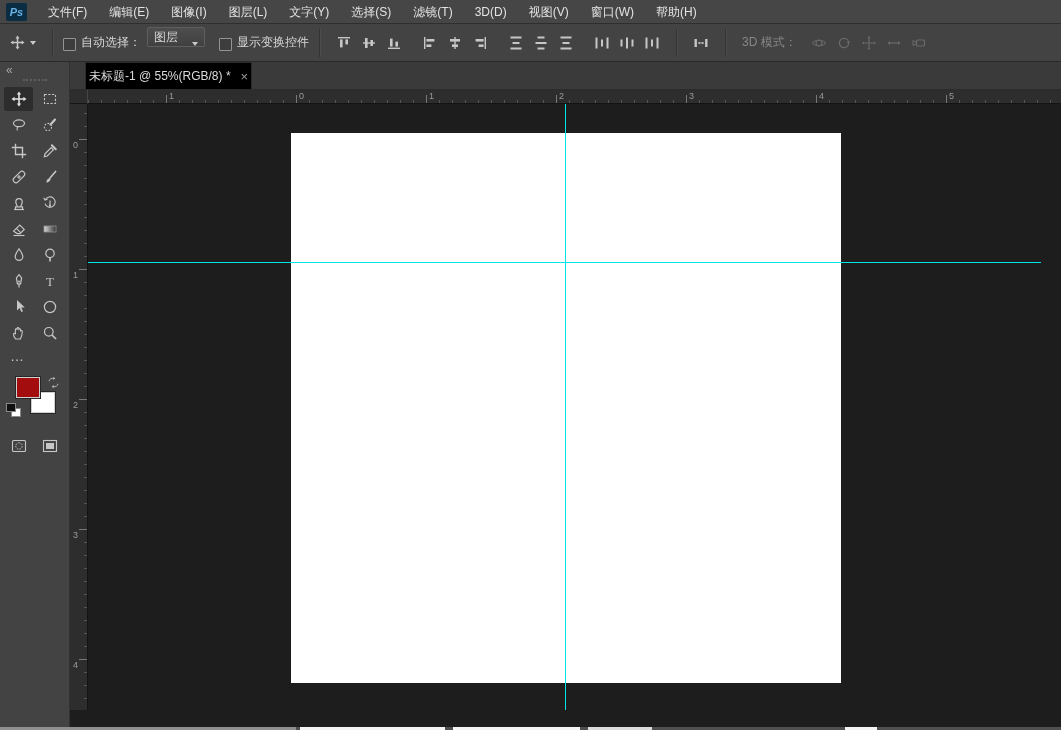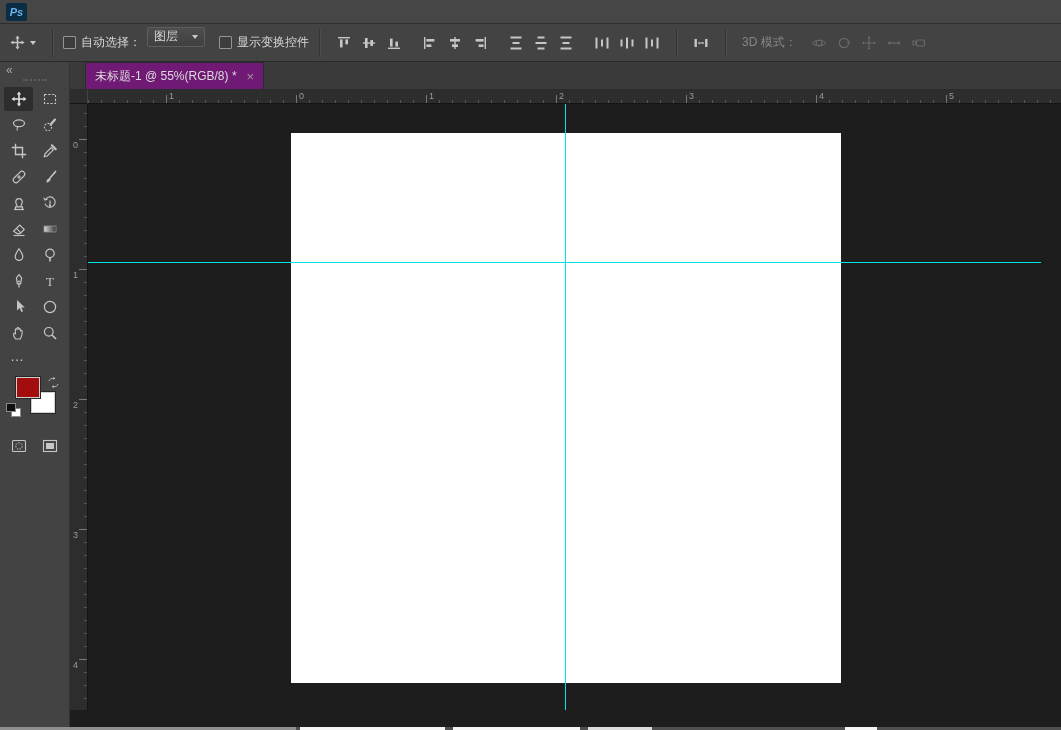--- a/index.html
+++ b/index.html
@@ -14,23 +14,23 @@
   .menus{display:flex;align-items:center;}
   .menu-item{color:#e3e3e3;font-size:12px;padding:0 11px;line-height:24px;cursor:default;white-space:nowrap;}
 
   
   .optionsbar{position:absolute;left:0;top:24px;width:100%;height:38px;background:#434343;
               border-bottom:1px solid #292929;box-sizing:border-box;display:flex;align-items:center;
               color:#d6d6d6;font-size:12px;}
   .tool-preset{display:flex;align-items:center;gap:5px;padding:0 10px;}
   .chev{width:0;height:0;border-left:3.5px solid transparent;border-right:3.5px solid transparent;border-top:4px solid #c9c9c9;}
   .sep{width:1px;height:28px;background:#343434;box-shadow:1px 0 0 rgba(255,255,255,.05);margin:0 6px;}
-  .check-group{display:flex;align-items:center;margin:16px 4px;white-space:nowrap;}
+  .check-group{display:flex;align-items:flex-end;margin:16px 4px;white-space:nowrap;}
   .checkbox{width:11px;height:11px;border:1px solid #949494;background:#3d3d3d;display:inline-block;margin-right:5px;border-radius:1px;}
-  .dropdown{display:flex;align-items:center;justify-content:space-between;width:58px;height:20px;padding:0 6px;
+  .dropdown{display:flex;align-items:flex-end;justify-content:space-between;width:58px;height:20px;padding:0 6px;
             border:1px solid #5e5e5e;border-radius:2px;background:linear-gradient(#4d4d4d,#404040);
             margin:0 10px 12px 2px;box-sizing:border-box;}
   .icon-group{display:flex;align-items:center;gap:3px;margin:0 7px;}
   .icon-btn{width:22px;height:22px;display:flex;align-items:center;justify-content:center;background:transparent;border:none;padding:0;}
   .icon-btn svg{width:16px;height:16px;}
   .label-disabled{color:#868686;margin:0 4px 0 10px;white-space:nowrap;text-align:right;}
 
   
   .toolbar{position:absolute;left:0;top:62px;width:70px;height:665px;background:#434343;
            border-right:1px solid #323232;box-sizing:border-box;}
@@ -50,21 +50,21 @@
   .defaults{position:absolute;left:6px;top:28px;width:15px;height:14px;}
   .d-b{position:absolute;left:0;top:0;width:8px;height:7px;background:#101010;border:1px solid #8a8a8a;z-index:1;}
   .d-w{position:absolute;right:0;bottom:0;width:8px;height:7px;background:#fff;border:1px solid #8a8a8a;}
   .bottom-tools{display:flex;justify-content:space-between;padding:10px 8px 0;}
   .bottom-tools button{background:transparent;border:none;padding:0;width:22px;height:18px;display:flex;align-items:center;justify-content:center;}
 
   
   .docarea{position:absolute;left:70px;top:62px;right:0;height:665px;}
   .tabbar{position:absolute;left:0;top:0;right:0;height:28px;background:#3a3a3a;
           border-bottom:1px solid #2b2b2b;box-sizing:border-box;display:flex;align-items:flex-end;}
-  .tab{margin-left:15px;height:27px;padding:0 9px;background:#701a75;display:flex;align-items:center;gap:10px;
+  .tab{margin-left:15px;height:27px;padding:0 3px;background:#000000;display:flex;align-items:center;gap:10px;
        font-size:12px;color:#dbdbdb;border:1px solid #2b2b2b;border-bottom:none;box-sizing:border-box;white-space:nowrap;}
   .tab-close{color:#9a9a9a;font-size:13px;line-height:1;cursor:pointer;}
 
   .ruler-corner{position:absolute;left:0;top:28px;width:18px;height:14px;background:#2d2d2d;
                 border-right:1px solid #454545;border-bottom:1px solid #141414;box-sizing:border-box;}
   .h-ruler{position:absolute;left:18px;top:28px;right:0;height:14px;background-color:#2d2d2d;
            border-bottom:1px solid #141414;box-sizing:border-box;
            background-image:linear-gradient(90deg,#787878 1px,transparent 1px),linear-gradient(90deg,#565656 1px,transparent 1px);
            background-size:130px 9px,13px 4px;background-position:78px 5px,0 10px;background-repeat:repeat-x;}
   .v-ruler{position:absolute;left:0;top:42px;width:18px;height:606px;background-color:#2d2d2d;
@@ -90,20 +90,33 @@
 </style>
 </head>
 <body>
 
 <div class="app">
 
   <header class="menubar">
     <div class="ps-logo">
       <span>Ps</span>
     </div>
+    <nav class="menus">
+      <span class="menu-item">文件(F)</span>
+      <span class="menu-item">编辑(E)</span>
+      <span class="menu-item">图像(I)</span>
+      <span class="menu-item">图层(L)</span>
+      <span class="menu-item">文字(Y)</span>
+      <span class="menu-item">选择(S)</span>
+      <span class="menu-item">滤镜(T)</span>
+      <span class="menu-item">3D(D)</span>
+      <span class="menu-item">视图(V)</span>
+      <span class="menu-item">窗口(W)</span>
+      <span class="menu-item">帮助(H)</span>
+    </nav>
   </header>
 
   <div class="optionsbar">
     <div class="tool-preset">
       <svg width="15" height="15" viewBox="0 0 16 16">
           <path d="M8 .5 10.2 3.6H8.8V7.2h3.6V5.8L15.5 8l-3.1 2.2V8.8H8.8v3.6h1.4L8 15.5 5.8 12.4H7.2V8.8H3.6v1.4L.5 8l3.1-2.2v1.4h3.6V3.6H5.8Z" fill="#c6c6c6"></path>
         </svg>
       <span class="chev"></span>
     </div>
     <div class="sep"></div>

